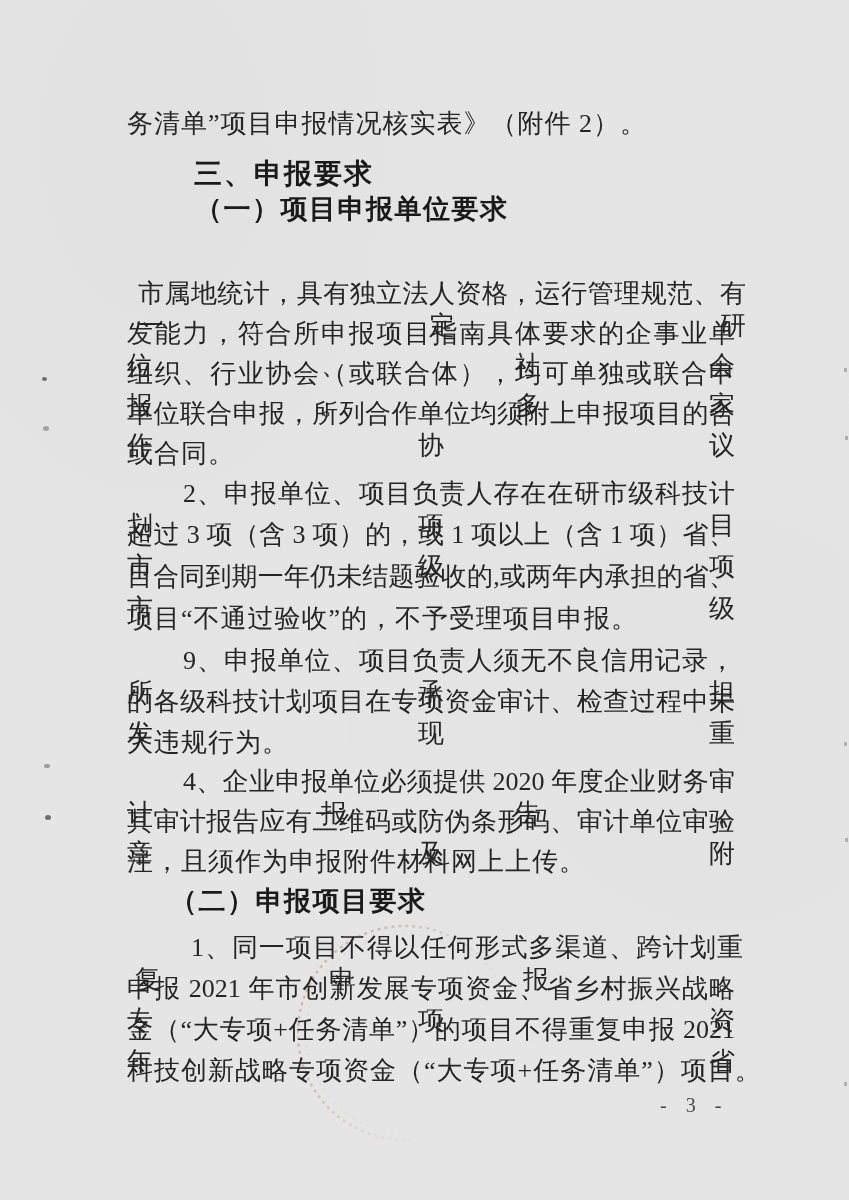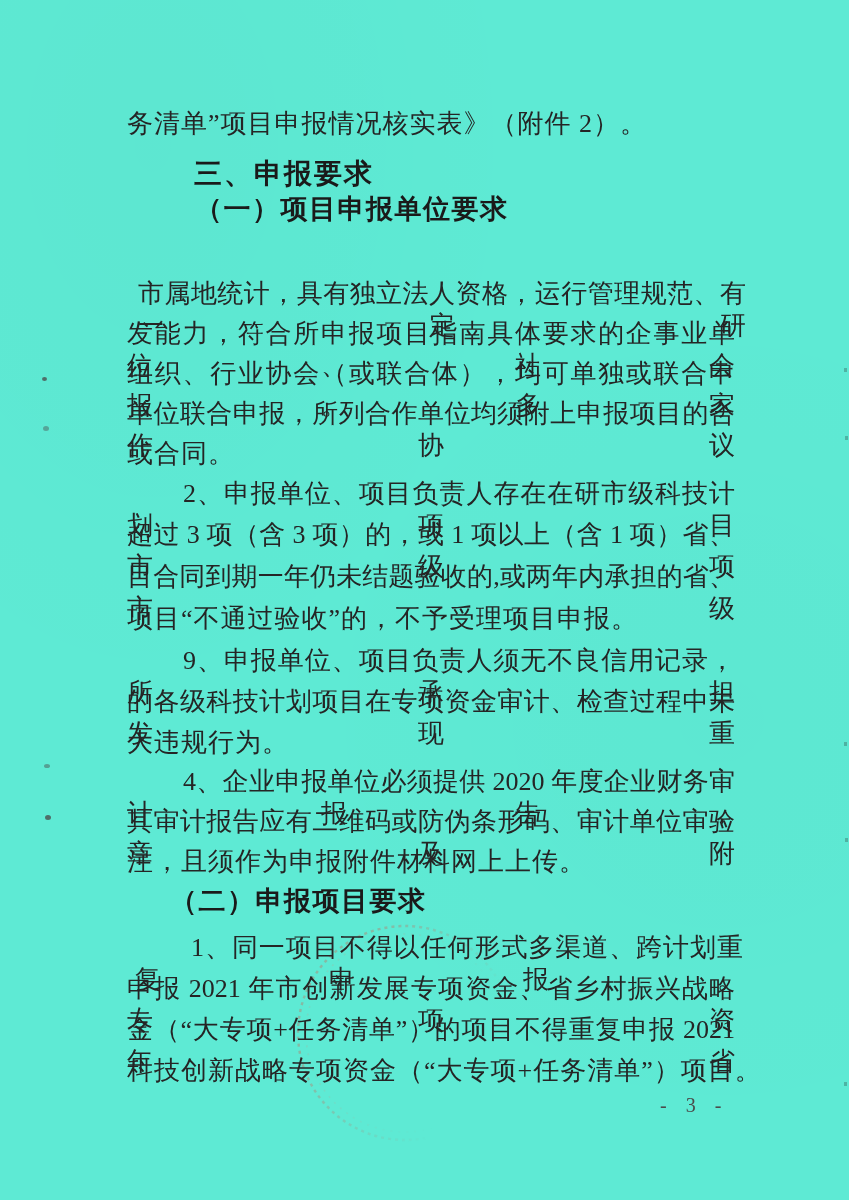--- a/index.html
+++ b/index.html
@@ -2,21 +2,21 @@
 <html><head>
 <meta charset="utf-8">
 <style>
   html, body { margin: 0; padding: 0; }
   body { width: 849px; height: 1200px; background: #ffffff; }
 
   .page {
     position: relative;
     width: 849px;
     height: 1200px;
-    background: #5eead4;
+    background: #e5e5e5;
     overflow: hidden;
     font-family: "Liberation Serif", "DejaVu Serif", serif;
   }
 
   
   .page::before {
     content: "";
     position: absolute; inset: 0;
     background:
       radial-gradient(ellipse at 18% 12%, rgba(0,0,0,0.015), transparent 40%),

